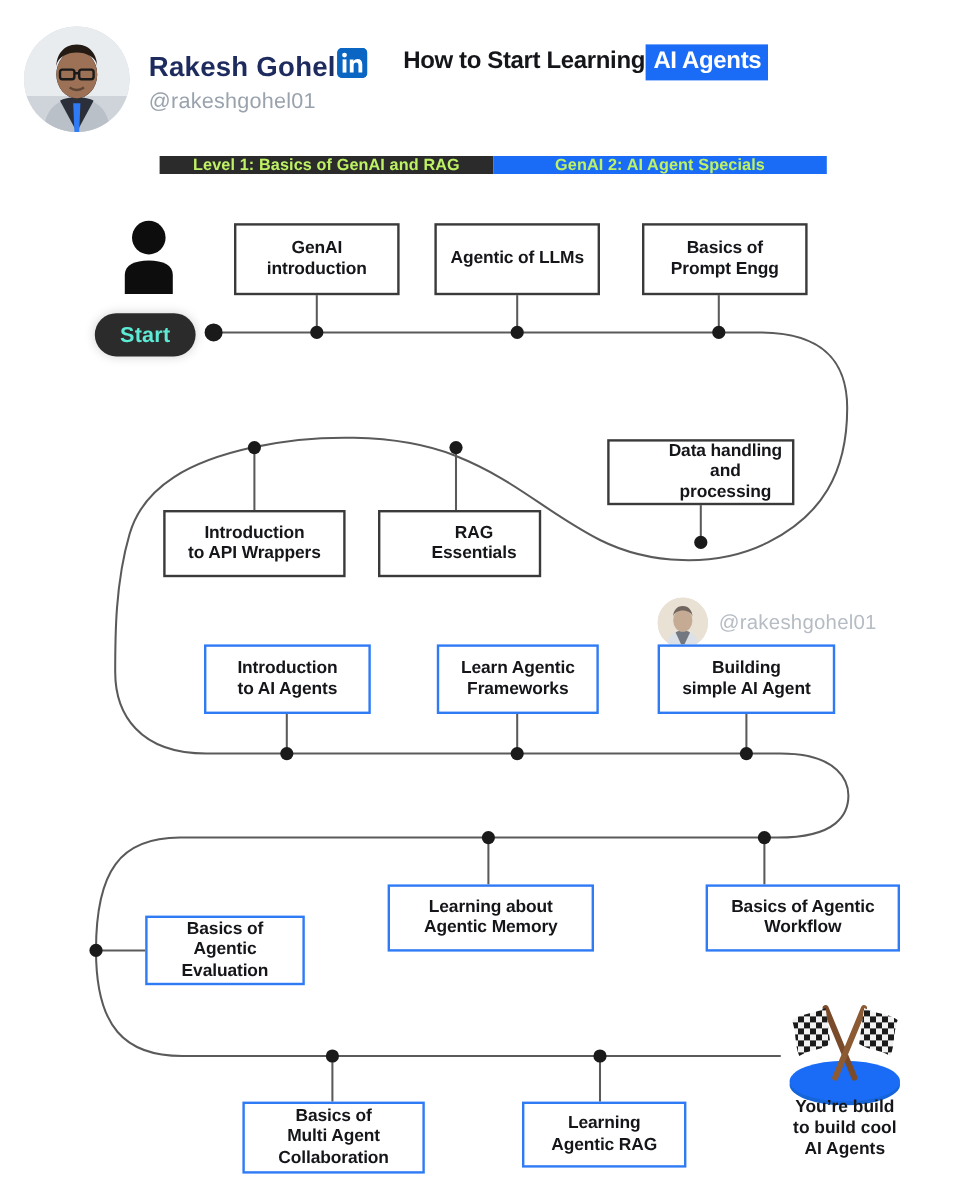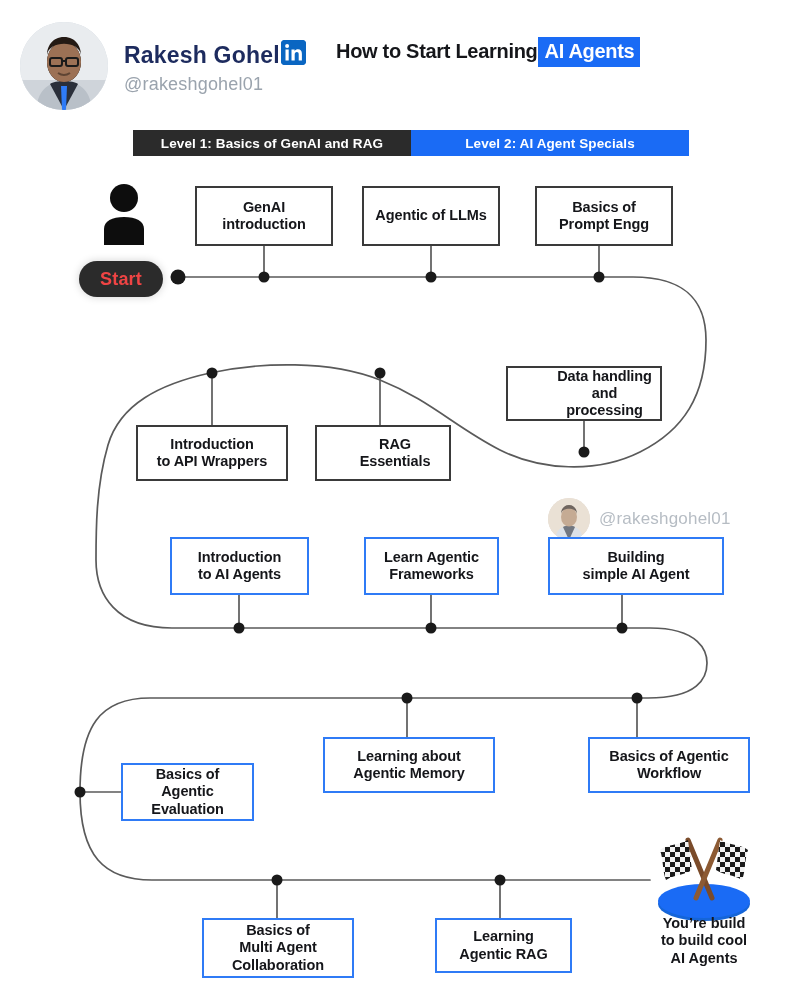--- a/index.html
+++ b/index.html
@@ -39,22 +39,22 @@
     white-space:nowrap;
   }
   .title .hl{
     background:#1a6bf5;color:#ffffff;padding:3px 6px 5px 6px;margin-left:1px;
   }
 
   
   .levelbar{position:absolute;left:133px;top:130px;height:26px;display:flex;}
   .lvl{
     display:flex;align-items:center;justify-content:center;
-    font-size:13.5px;font-weight:700;color:#ffffff;letter-spacing:.1px;
-    height:26px;
+    font-size:13.5px;font-weight:700;color:#bef264;letter-spacing:.1px;
+    height:15px;
   }
   .lvl1{background:#2b2b2b;width:278px;}
   .lvl2{background:#1a6bf5;width:278px;}
 
   
   .flow{position:absolute;left:0;top:0;width:799px;height:1000px;}
   .flow svg{position:absolute;left:0;top:0;}
 
   
   .node{
@@ -67,21 +67,21 @@
   }
   .node.dark{border:2px solid #3a3a3a;}
   .node.blue{border:2px solid #2f7bf6;}
 
   
   .person{position:absolute;left:100px;top:183px;width:48px;height:62px;}
   .start-pill{
     position:absolute;left:79px;top:261px;width:84px;height:36px;
     background:#2b2b2b;border-radius:18px;
     display:flex;align-items:center;justify-content:center;
-    color:#ef4444;font-size:18px;font-weight:700;letter-spacing:.2px;
+    color:#5eead4;font-size:18px;font-weight:700;letter-spacing:.2px;
     box-shadow:0 0 9px rgba(0,0,0,.18);
   }
 
   
   .wm{position:absolute;left:548px;top:498px;display:flex;align-items:center;gap:9px;opacity:.72;}
   .wm-av{width:42px;height:42px;border-radius:50%;overflow:hidden;background:#d8cfc4;}
   .wm-av svg{display:block;}
   .wm-txt{font-size:17px;color:#9aa3ad;font-weight:400;letter-spacing:.2px;}
 
   
@@ -128,21 +128,21 @@
 
     <div class="author-handle">@rakeshgohel01</div>
 
     <div class="title">
       <span>How to Start Learning</span><span class="hl">AI Agents</span>
     </div>
   </div>
 
   <div class="levelbar">
     <div class="lvl lvl1">Level 1: Basics of GenAI and RAG</div>
-    <div class="lvl lvl2">Level 2: AI Agent Specials</div>
+    <div class="lvl lvl2">GenAI 2: AI Agent Specials</div>
   </div>
 
   <div class="flow">
     <svg width="799" height="1000" xmlns="http://www.w3.org/2000/svg">
       <g fill="none" stroke="#5a5a5a" stroke-width="1.7" stroke-linecap="round">
 
         <path d="M178 277 H633 C690 277 706 305 706 340
                  C706 395 684 430 640 452
                  C596 474 540 470 500 450
                  C455 427 430 400 380 380
@@ -236,21 +236,21 @@
     </div>
     <div class="wm-txt">@rakeshgohel01</div>
   </div>
 
   <div class="node blue" style="left:170px;top:537px;width:139px;height:58px;">
     <span>Introduction<br>to AI Agents</span>
   </div>
   <div class="node blue" style="left:364px;top:537px;width:135px;height:58px;">
     <span>Learn Agentic<br>Frameworks</span>
   </div>
-  <div class="node blue" style="left:548px;top:537px;width:176px;height:58px;">
+  <div class="node blue" style="left:548px;top:537px;width:148px;height:58px;">
     <span>Building<br>simple AI Agent</span>
   </div>
 
   <div class="node blue" style="left:323px;top:737px;width:172px;height:56px;">
     <span>Learning about<br>Agentic Memory</span>
   </div>
   <div class="node blue" style="left:556px;top:737px;width:162px;height:56px;margin-left:32px;">
     <span>Basics of Agentic<br>Workflow</span>
   </div>
   <div class="node blue" style="left:121px;top:763px;width:133px;height:58px;">

